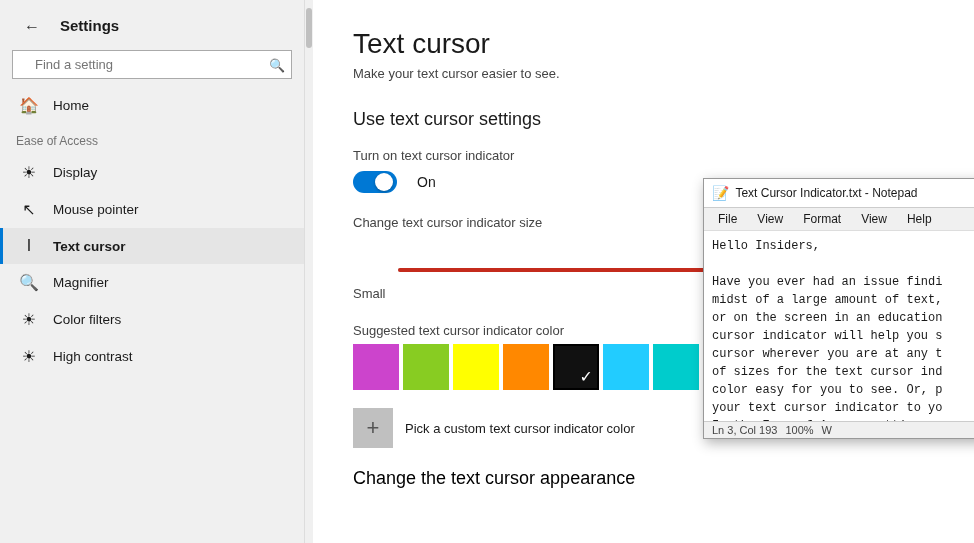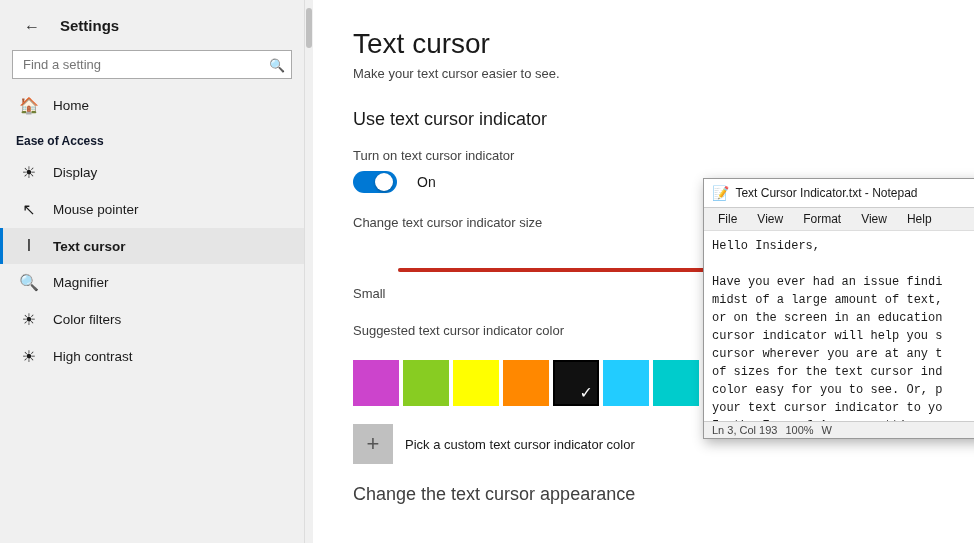--- a/index.html
+++ b/index.html
@@ -34,41 +34,41 @@
       font-size: 15px;
       font-weight: 700;
       color: #1a1a1a;
     }
     .search-box {
       margin: 0 12px 8px 12px;
       position: relative;
     }
     .search-box input {
       width: 100%;
-      padding: 6px 30px 6px 10px;
+      padding: 6px 30px 6px 22px;
       border: 1px solid #aaa;
       background: #fff;
       font-size: 13px;
       outline: none;
     }
     .search-icon-btn {
       position: absolute;
       right: 6px;
       top: 50%;
       transform: translateY(-50%);
       background: none;
       border: none;
       cursor: pointer;
       font-size: 13px;
       color: #555;
     }
     .section-label {
       font-size: 12px;
-      font-weight: 700;
-      color: #0f172a;
+      font-weight: 400;
+      color: #737373;
       padding: 10px 16px 6px 16px;
       text-transform: none;
     }
     .nav-item {
       display: flex;
       align-items: center;
       gap: 14px;
       padding: 9px 16px;
       cursor: pointer;
       font-size: 13.5px;
@@ -156,21 +156,21 @@
     .slider-thumb {
       width: 14px;
       height: 14px;
       background: #c42b1c;
       border-radius: 50%;
       position: absolute;
       top: -5px;
       left: calc(65% - 7px);
       cursor: pointer;
     }
-    .color-suggest-label { font-size: 13px; color: #444; margin-bottom: 22px; }
+    .color-suggest-label { font-size: 13px; color: #444; margin-bottom: 6px; }
     .color-swatches {
       display: flex;
       gap: 4px;
       margin-bottom: 18px;
     }
     .swatch {
       width: 46px;
       height: 46px;
       cursor: pointer;
       border: 2px solid transparent;
@@ -199,21 +199,21 @@
       display: flex;
       align-items: center;
       justify-content: center;
       font-size: 22px;
       color: #555;
     }
     .change-appearance {
       font-size: 18px;
       font-weight: 300;
       margin-top: 20px;
-      color: #404040;
+      color: #000000;
     }
 
     
     .notepad-window {
       position: absolute;
       top: 178px;
       left: 390px;
       width: 370px;
       background: #f0f0f0;
       border: 1px solid #999;
@@ -364,21 +364,21 @@
 </div>
 
 <div class="settings-scrollbar">
   <div class="scrollbar-thumb-settings"></div>
 </div>
 
 <div class="main" style="position:relative; z-index:1;">
   <h1 class="page-title">Text cursor</h1>
   <p class="page-subtitle">Make your text cursor easier to see.</p>
 
-  <h2 class="section-heading">Use text cursor indicator</h2>
+  <h2 class="section-heading">Use text cursor settings</h2>
 
   <p class="slider-label">Turn on text cursor indicator</p>
   <div class="toggle-row">
     <div class="toggle">
       <div class="toggle-knob"></div>
     </div>
     <span class="toggle-label">On</span>
   </div>
 
   <p class="slider-label">Change text cursor indicator size</p>

